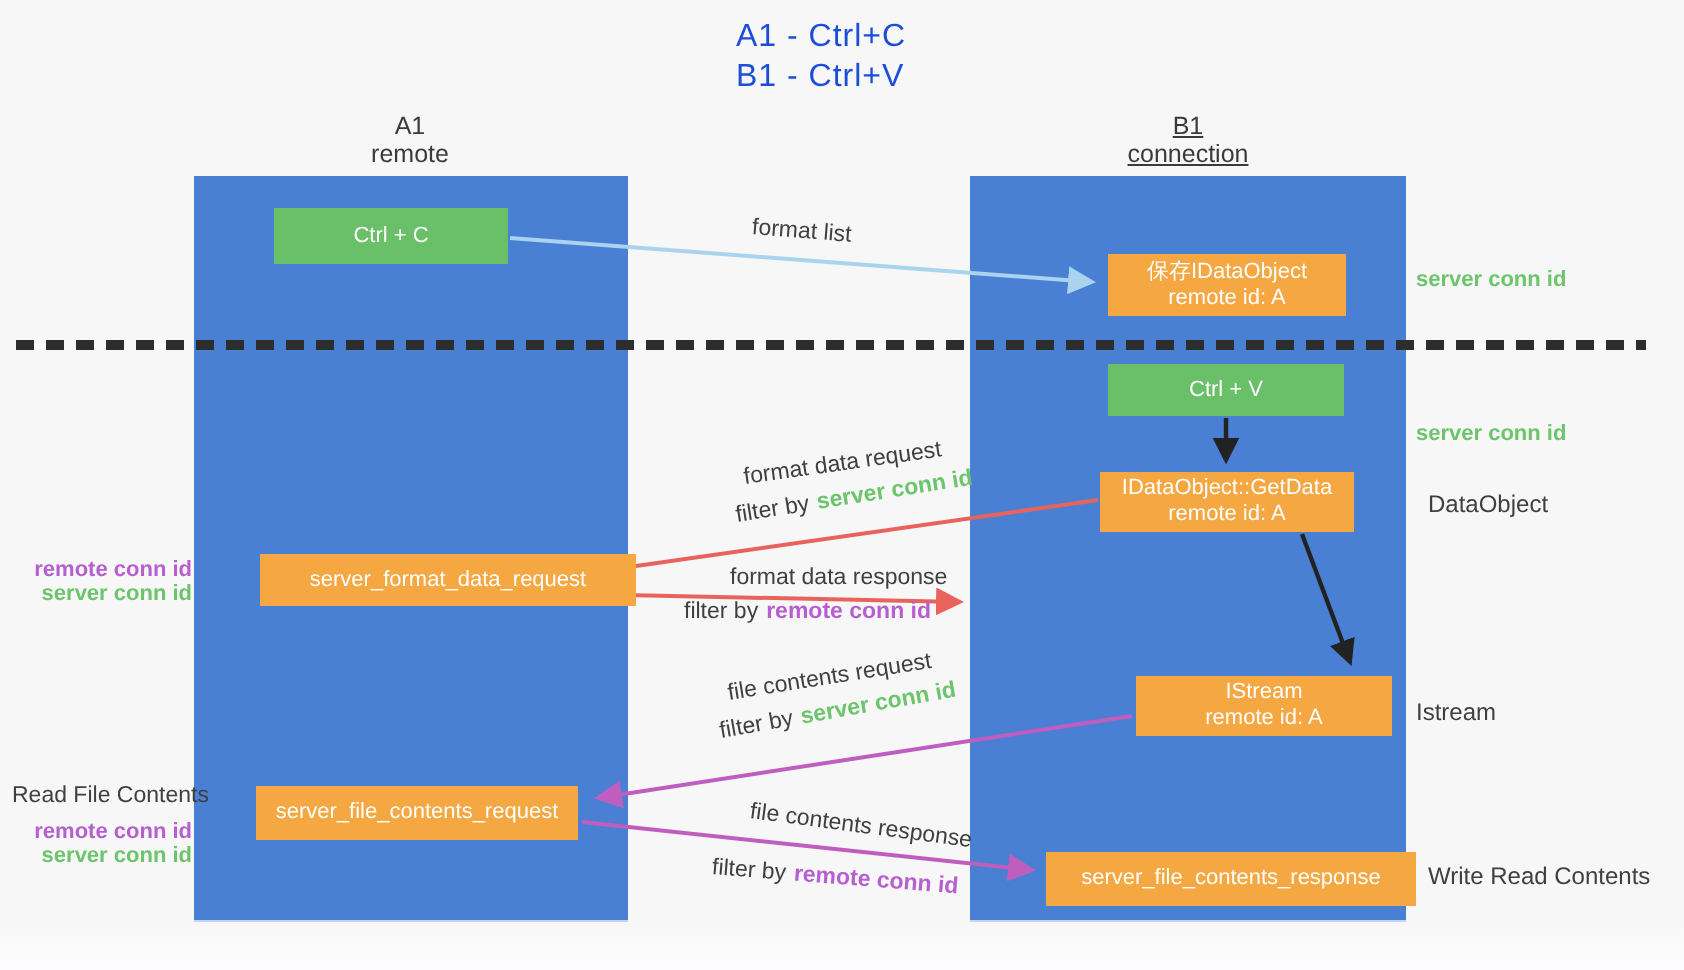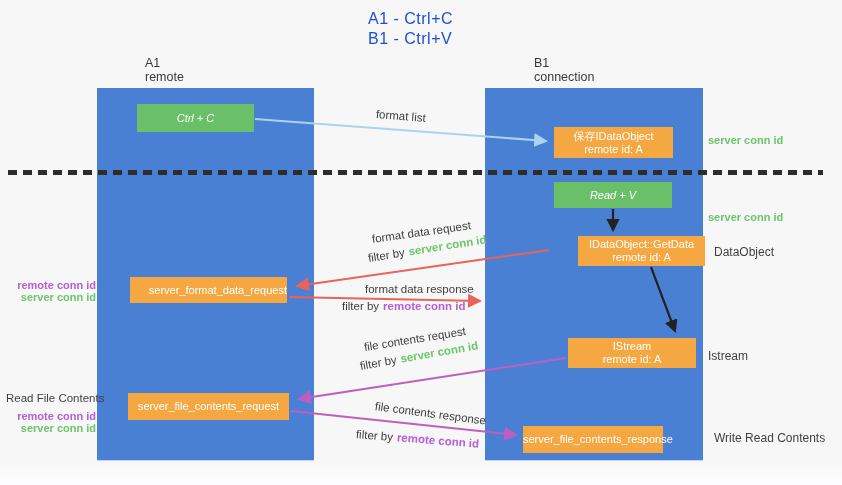--- a/index.html
+++ b/index.html
@@ -2,31 +2,31 @@
 <html><head>
 <meta charset="utf-8">
 <style>
   html,body{margin:0;padding:0;}
   body{font-family:"Liberation Sans","DejaVu Sans",sans-serif;background:#f7f7f7;}
   #canvas{position:relative;width:842px;height:485px;background:#f7f7f7;overflow:hidden;}
   #bottom-fade{position:absolute;left:0;bottom:0;width:842px;height:24px;
     background:linear-gradient(#f7f7f7,#fdfdff);}
   .abs{position:absolute;}
   .title{left:368px;top:9px;font-size:16px;line-height:20px;color:#1d4ed8;letter-spacing:.5px;}
-  .col-header{font-size:12.5px;line-height:14px;color:#3a3a3a;width:120px;}
+  .col-header{font-size:12.5px;line-height:14px;color:#3a3a3a;text-align:center;width:120px;}
   .col{position:absolute;top:88px;width:218px;height:372px;background:#4a80d4;
     border-bottom:2px solid #c7d4ee;}
   #col-a1{left:97px;width:217px;}
   #col-b1{left:485px;}
   #dotted-line{position:absolute;left:8px;top:170px;width:815px;height:5px;
     background:repeating-linear-gradient(90deg,#2d2d2d 0 9px,transparent 9px 15px);z-index:3;}
   svg.arrows{position:absolute;left:0;top:0;z-index:4;}
   .node{position:absolute;z-index:5;color:#fff;text-align:center;display:flex;
     flex-direction:column;justify-content:center;font-size:11px;line-height:13px;}
-  .green-node{background:#6abf69;font-style:italic;}
+  .green-node{background:#6abf69;}
   .orange-node{background:#f5a742;}
   .arrow-label{position:absolute;z-index:6;font-size:11.5px;color:#3f3f3f;white-space:nowrap;
     transform-origin:left center;}
   .filter-prefix{margin-right:4px;}
   .green-t{color:#6cc46b;font-weight:bold;}
   .purple-t{color:#b75fd0;font-weight:bold;}
   .side-label{position:absolute;z-index:6;font-size:12px;color:#3f3f3f;white-space:nowrap;}
   .side-id{position:absolute;z-index:6;font-size:11px;font-weight:bold;line-height:12px;
     white-space:nowrap;}
   .left-group{width:86px;text-align:right;}
@@ -38,21 +38,21 @@
 
   <div class="abs title">
     <div>A1 - Ctrl+C</div>
     <div>B1 - Ctrl+V</div>
   </div>
 
   <div class="abs col-header" style="left:145px;top:56px;">
     <div>A1</div>
     <div>remote</div>
   </div>
-  <div class="abs col-header" style="left:534px;top:56px;">
+  <div class="abs col-header" style="left:534px;top:56px;text-decoration:underline;">
     <div>B1</div>
     <div>connection</div>
   </div>
 
   <div class="col" id="col-a1"></div>
   <div class="col" id="col-b1"></div>
 
   <div id="dotted-line"></div>
 
   <svg class="arrows" width="842" height="485">
@@ -82,43 +82,43 @@
   <div class="node green-node" style="left:137px;top:104px;width:117px;height:28px;">
     <div>Ctrl + C</div>
   </div>
 
   <div class="node orange-node" style="left:554px;top:127px;width:119px;height:31px;">
     <div>保存IDataObject</div>
     <div>remote id: A</div>
   </div>
 
   <div class="node green-node" style="left:554px;top:182px;width:118px;height:26px;">
-    <div>Read + V</div>
+    <div>Ctrl + V</div>
   </div>
 
-  <div class="node orange-node" style="left:550px;top:236px;width:127px;height:30px;margin-left:28px;">
+  <div class="node orange-node" style="left:550px;top:236px;width:127px;height:30px;">
     <div>IDataObject::GetData</div>
     <div>remote id: A</div>
   </div>
 
-  <div class="node orange-node" style="left:130px;top:277px;width:157px;height:26px;text-align:right;">
+  <div class="node orange-node" style="left:130px;top:277px;width:188px;height:26px;">
     <div>server_format_data_request</div>
   </div>
 
 
   <div class="node orange-node" style="left:568px;top:338px;width:128px;height:30px;">
     <div>IStream</div>
     <div>remote id: A</div>
   </div>
 
   <div class="node orange-node" style="left:128px;top:393px;width:161px;height:27px;">
     <div>server_file_contents_request</div>
   </div>
 
-  <div class="node orange-node" style="left:523px;top:426px;width:140px;height:27px;">
+  <div class="node orange-node" style="left:523px;top:426px;width:185px;height:27px;">
     <div>server_file_contents_response</div>
   </div>
 
   <div class="arrow-label" style="left:376px;top:108px;transform:rotate(4.5deg);">format list</div>
 
   <div class="arrow-label" style="left:372px;top:233px;transform:rotate(-8deg);">format data request</div>
   <div class="arrow-label" style="left:368px;top:252px;transform:rotate(-9deg);">
     <span class="filter-prefix">filter by</span><span class="green-t">server conn id</span>
   </div>
   <div class="arrow-label" style="left:365px;top:283px;">format data response</div>

